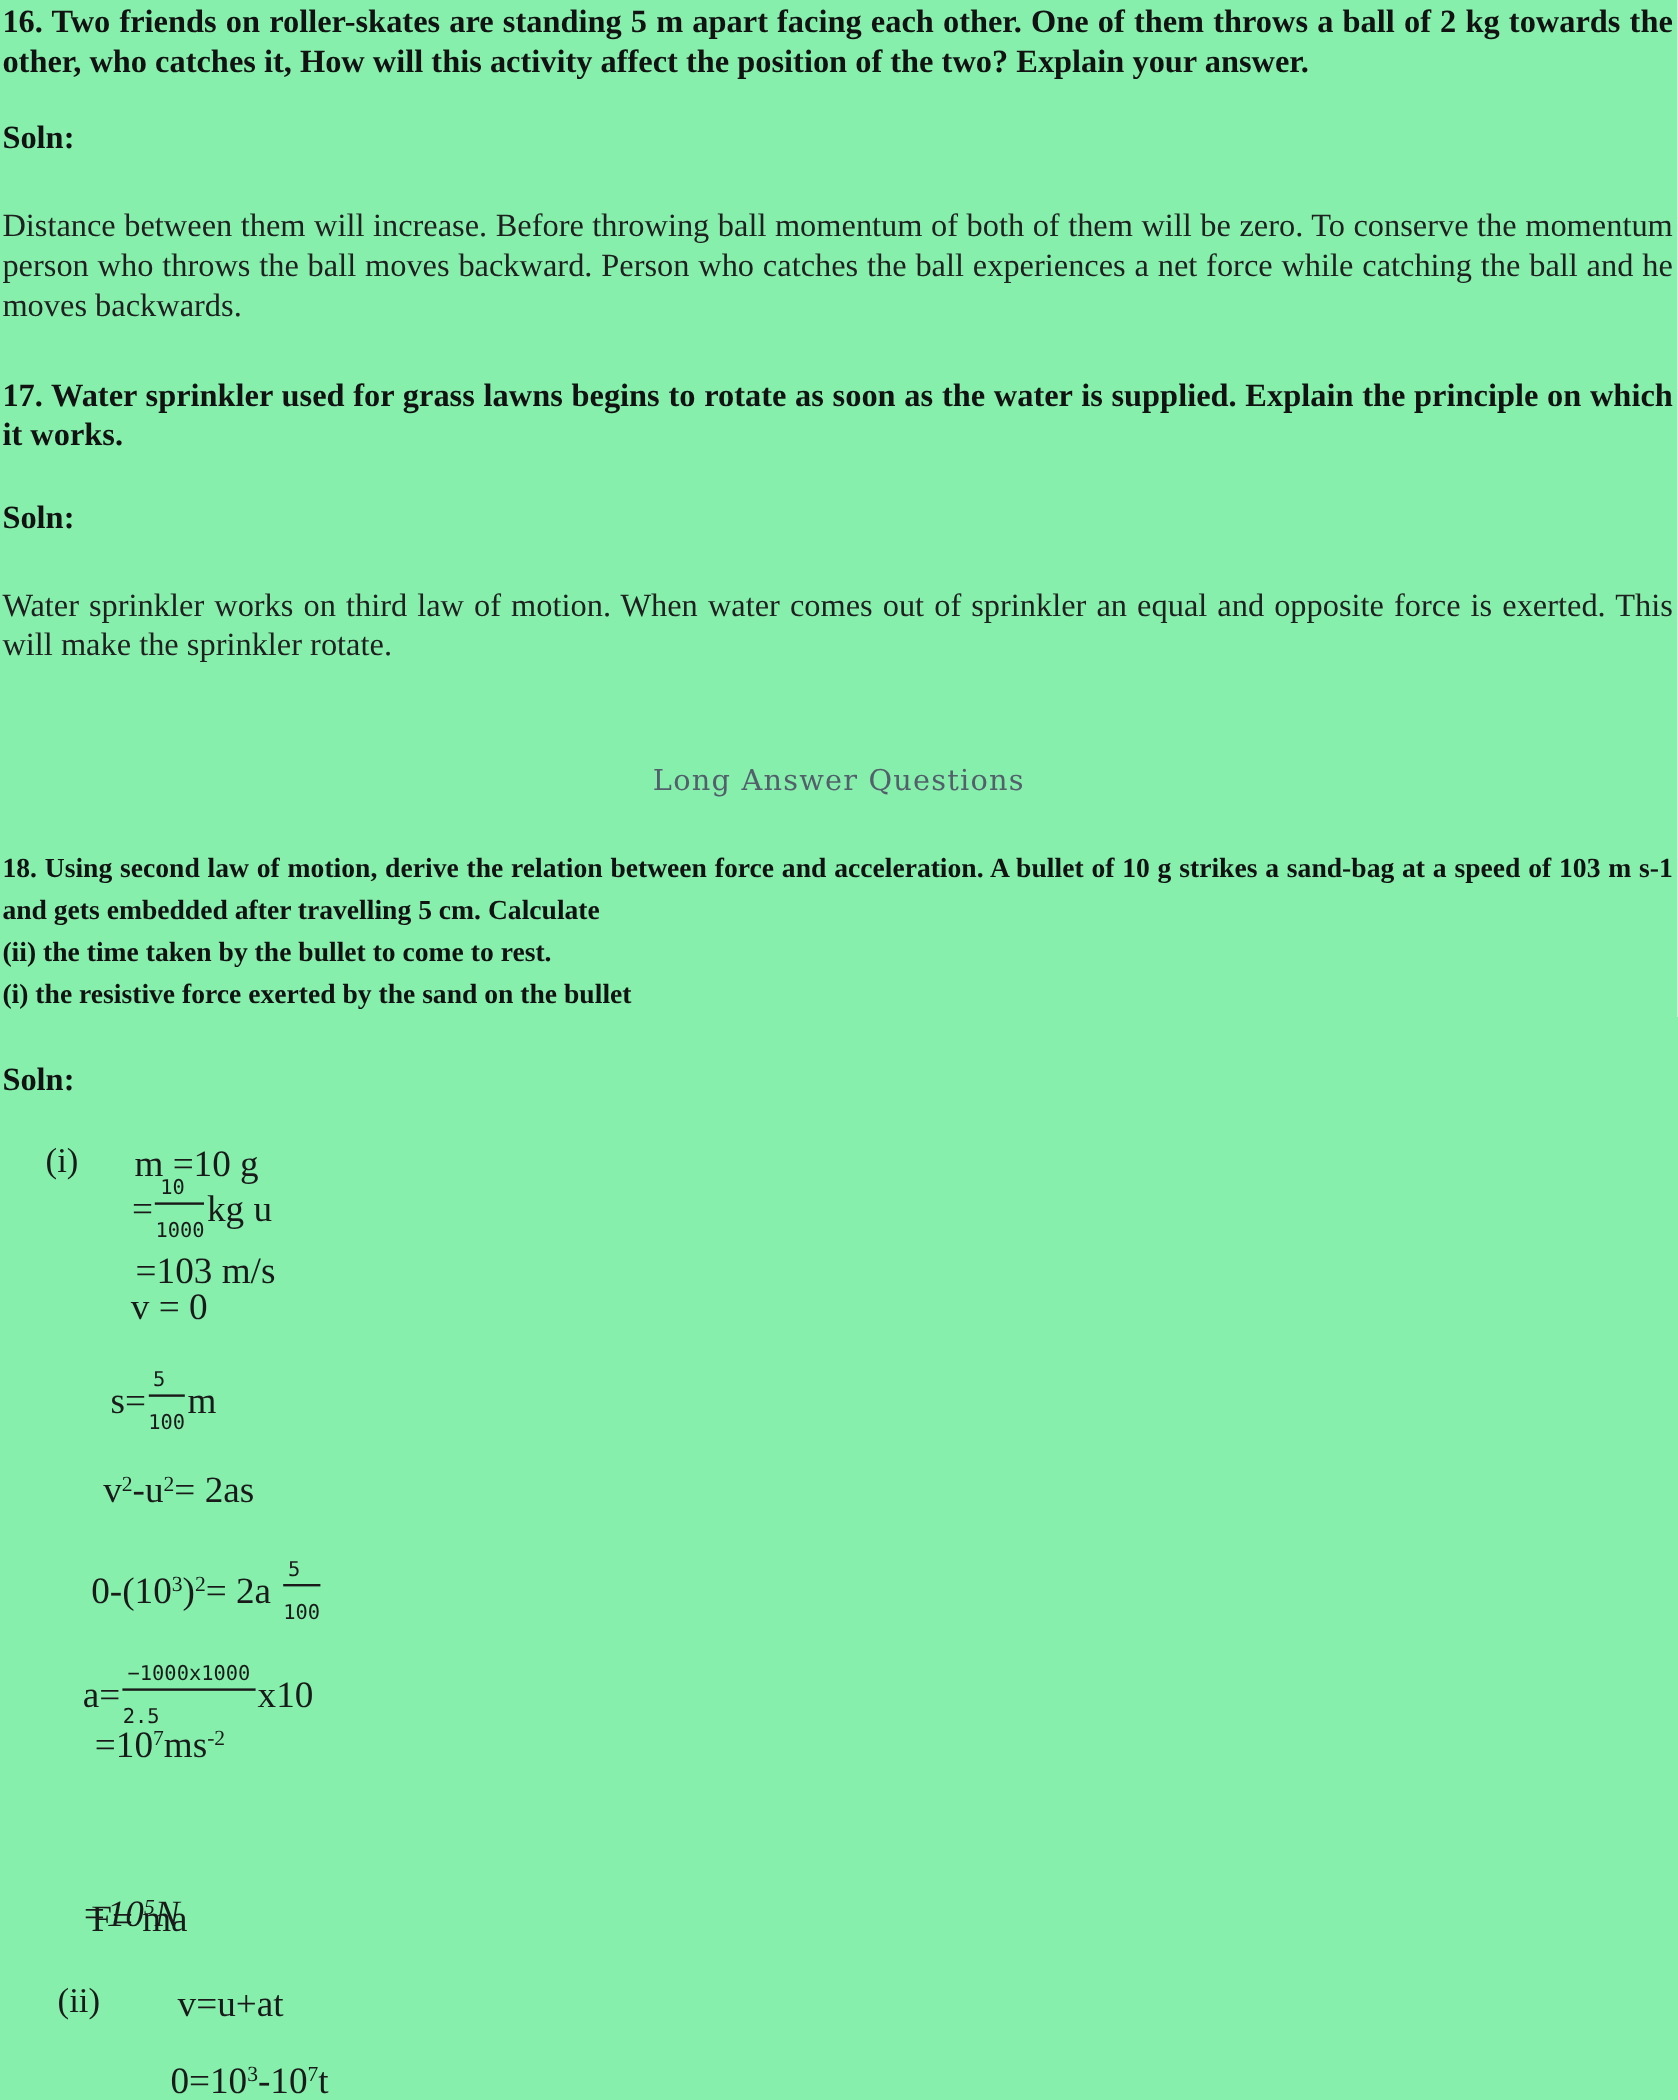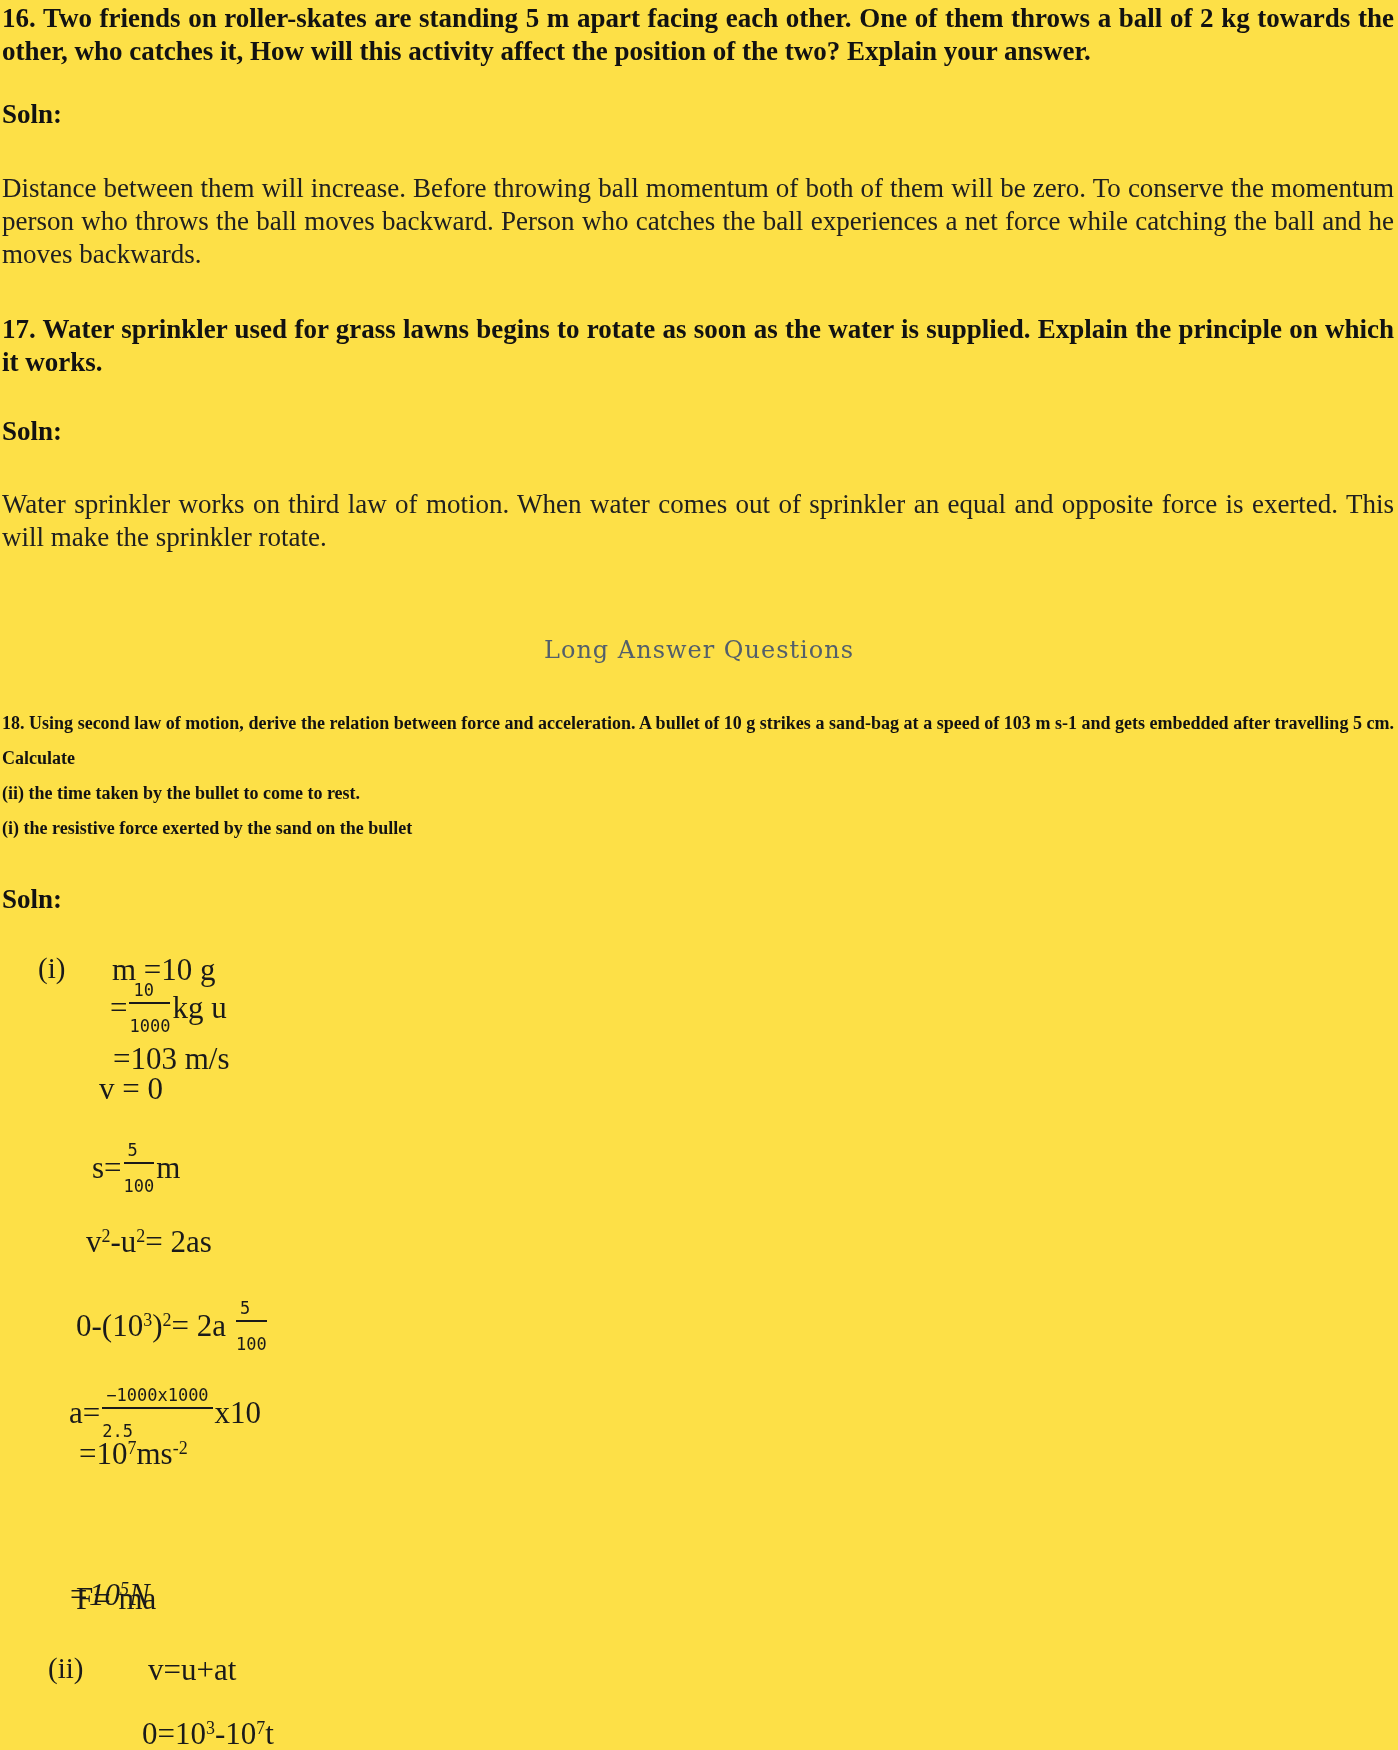--- a/index.html
+++ b/index.html
@@ -1,27 +1,27 @@
 <!DOCTYPE html>
 <html><head>
 <meta charset="utf-8">
 <style>
   html,body{margin:0;padding:0;background:#ffffff;}
   #page{
-    position:relative;width:1398px;height:1750px;background:#fde047;
+    position:relative;width:1398px;height:1750px;background:#86efac;
     overflow:hidden;font-family:"Liberation Serif",serif;color:#202020;
   }
   .para{position:absolute;left:2px;right:4px;font-size:27px;line-height:33px;text-align:justify;}
   .bold{font-weight:bold;color:#121212;}
   .soln{position:absolute;left:2px;font-size:27px;font-weight:bold;color:#121212;}
   .heading{
     position:absolute;left:0;right:0;text-align:center;
     font-family:"DejaVu Serif",serif;font-size:24px;color:#535f6b;letter-spacing:1px;
   }
-  .q18block{position:absolute;left:2px;right:4px;font-size:18px;line-height:35px;}
+  .q18block{position:absolute;left:2px;right:4px;font-size:23px;line-height:35px;}
   .q18block .intro{text-align:justify;}
   .meq{position:absolute;font-size:31px;line-height:1.15;color:#1a1a1a;white-space:nowrap;}
   .mlabel{position:absolute;font-size:29px;color:#1a1a1a;}
   .frac{
     display:inline-block;vertical-align:middle;text-align:left;
     font-family:"DejaVu Sans Mono",monospace;font-size:17px;line-height:1.25;
     margin:0 2px;position:relative;top:-2px;
   }
   .frac .num{display:block;border-bottom:2px solid #1a1a1a;padding:0 4px 1px;}
   .frac .den{display:block;padding-top:12px;}
@@ -34,21 +34,21 @@
   .pos-q17{top:313px;}
   .pos-soln2{top:416px;}
   .pos-a17{top:488px;}
   .pos-heading{top:636px;}
   .pos-q18{top:706px;}
   .pos-soln3{top:884px;}
   .pos-label-i{top:952px;left:38px;}
   .pos-m-line{top:952px;left:112px;}
   .pos-mass-frac{top:982px;left:110px;}
   .pos-u-line{top:1041px;left:113px;}
-  .pos-v-line{top:1071px;left:99px;text-align:right;}
+  .pos-v-line{top:1071px;left:109px;text-align:right;}
   .pos-s-frac{top:1142px;left:92px;}
   .pos-vu-eq{top:1224px;left:86px;}
   .pos-accel-eq{top:1300px;left:76px;}
   .pos-a-frac{top:1387px;left:69px;}
   .pos-a-value{top:1436px;left:79px;}
   .pos-f-eq{top:1546px;left:76px;margin-top:35px;}
   .pos-f-value{top:1577px;left:68px;font-style:italic;}
   .pos-label-ii{top:1652px;left:48px;}
   .pos-vuat{top:1652px;left:148px;}
   .pos-t-eq{top:1716px;left:142px;}

